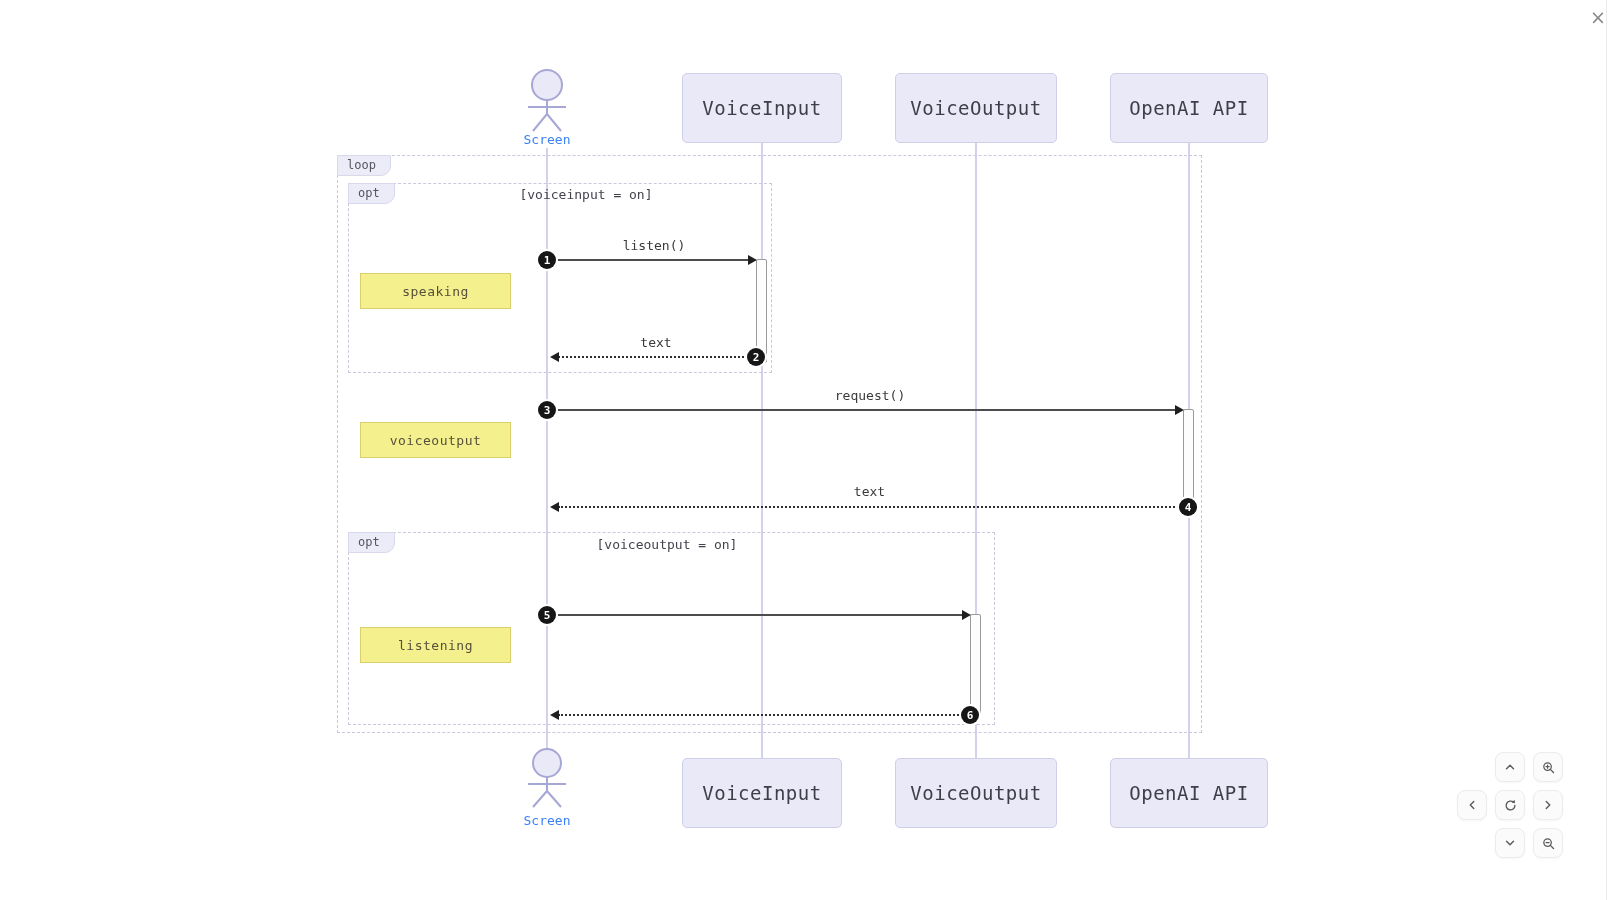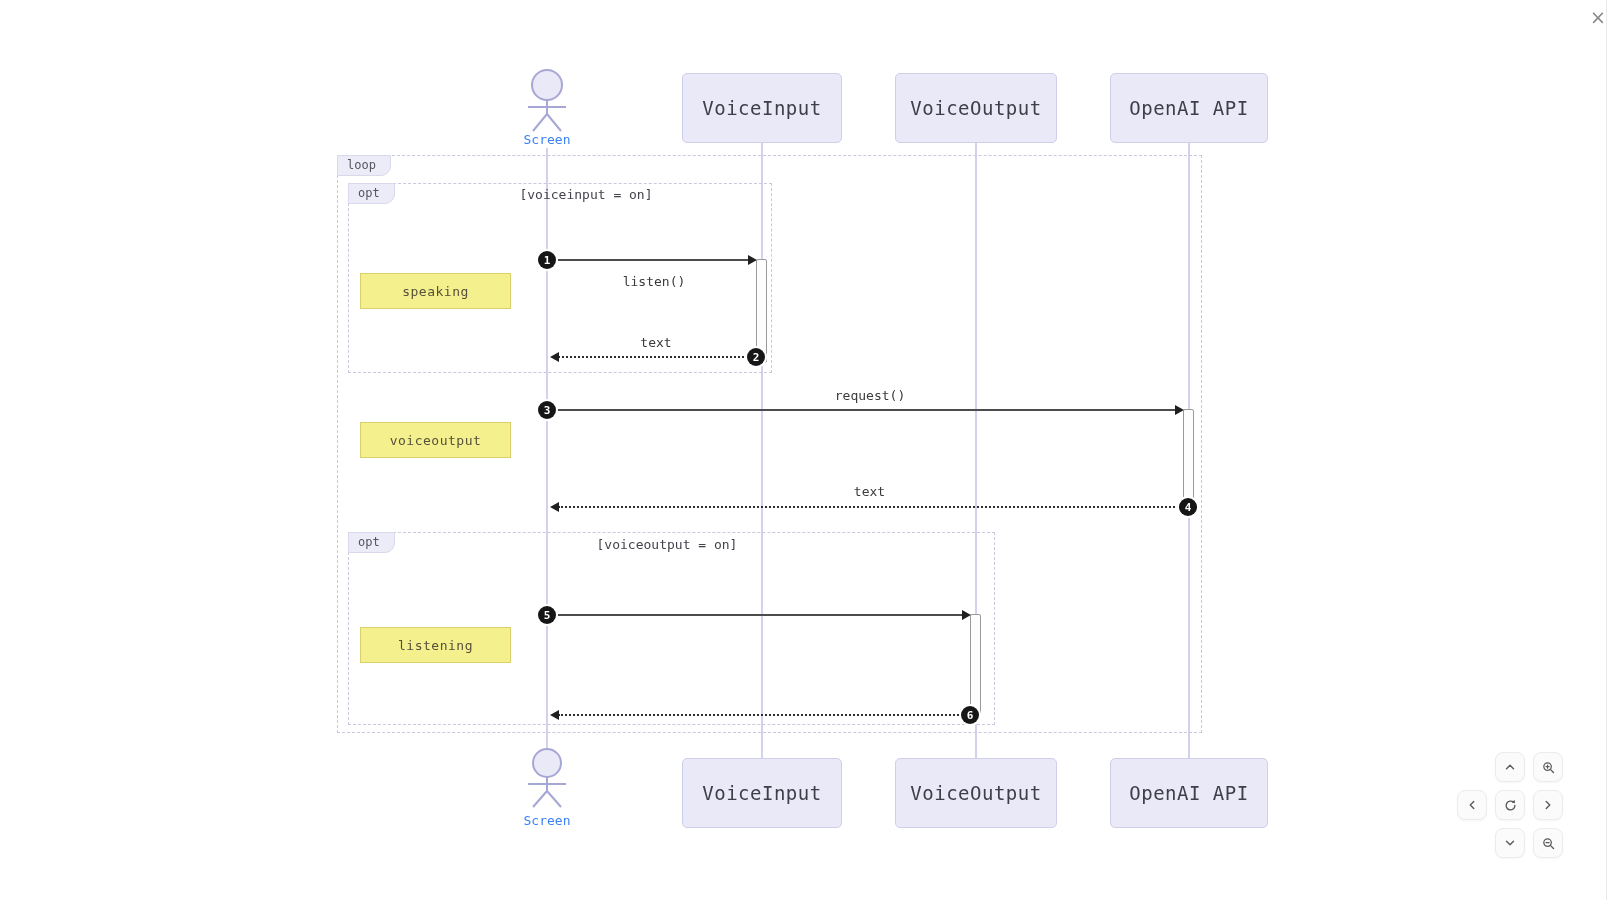--- a/index.html
+++ b/index.html
@@ -106,21 +106,21 @@
 
   <div class="frame" style="left:348px; top:532px; width:647px; height:193px;">
     <div class="frame-tab">opt</div>
   </div>
   <div class="condition" style="left:547px; top:537px; width:240px;">[voiceoutput = on]</div>
 
   <div class="activation" style="left:756px; top:259px; height:104px;"></div>
   <div class="activation" style="left:1183px; top:409px; height:98px;"></div>
   <div class="activation" style="left:970px; top:614px; height:101px;"></div>
 
-  <div class="msg-label" style="left:556px; top:238px; width:196px;margin-top:36px;">listen()</div>
+  <div class="msg-label" style="left:556px; top:238px; width:196px;">listen()</div>
   <div class="msg-line-solid" style="left:556px; top:259px; width:194px;"></div>
   <div class="head-right" style="left:748px; top:255px;"></div>
   <div class="badge" style="left:538px; top:251px;">1</div>
 
   <div class="note" style="left:360px; top:273px;">speaking</div>
 
   <div class="msg-label" style="left:556px; top:335px; width:200px;">text</div>
   <div class="msg-line-dotted" style="left:558px; top:356px; width:198px;"></div>
   <div class="head-left" style="left:550px; top:352px;"></div>
   <div class="badge" style="left:747px; top:348px;">2</div>

